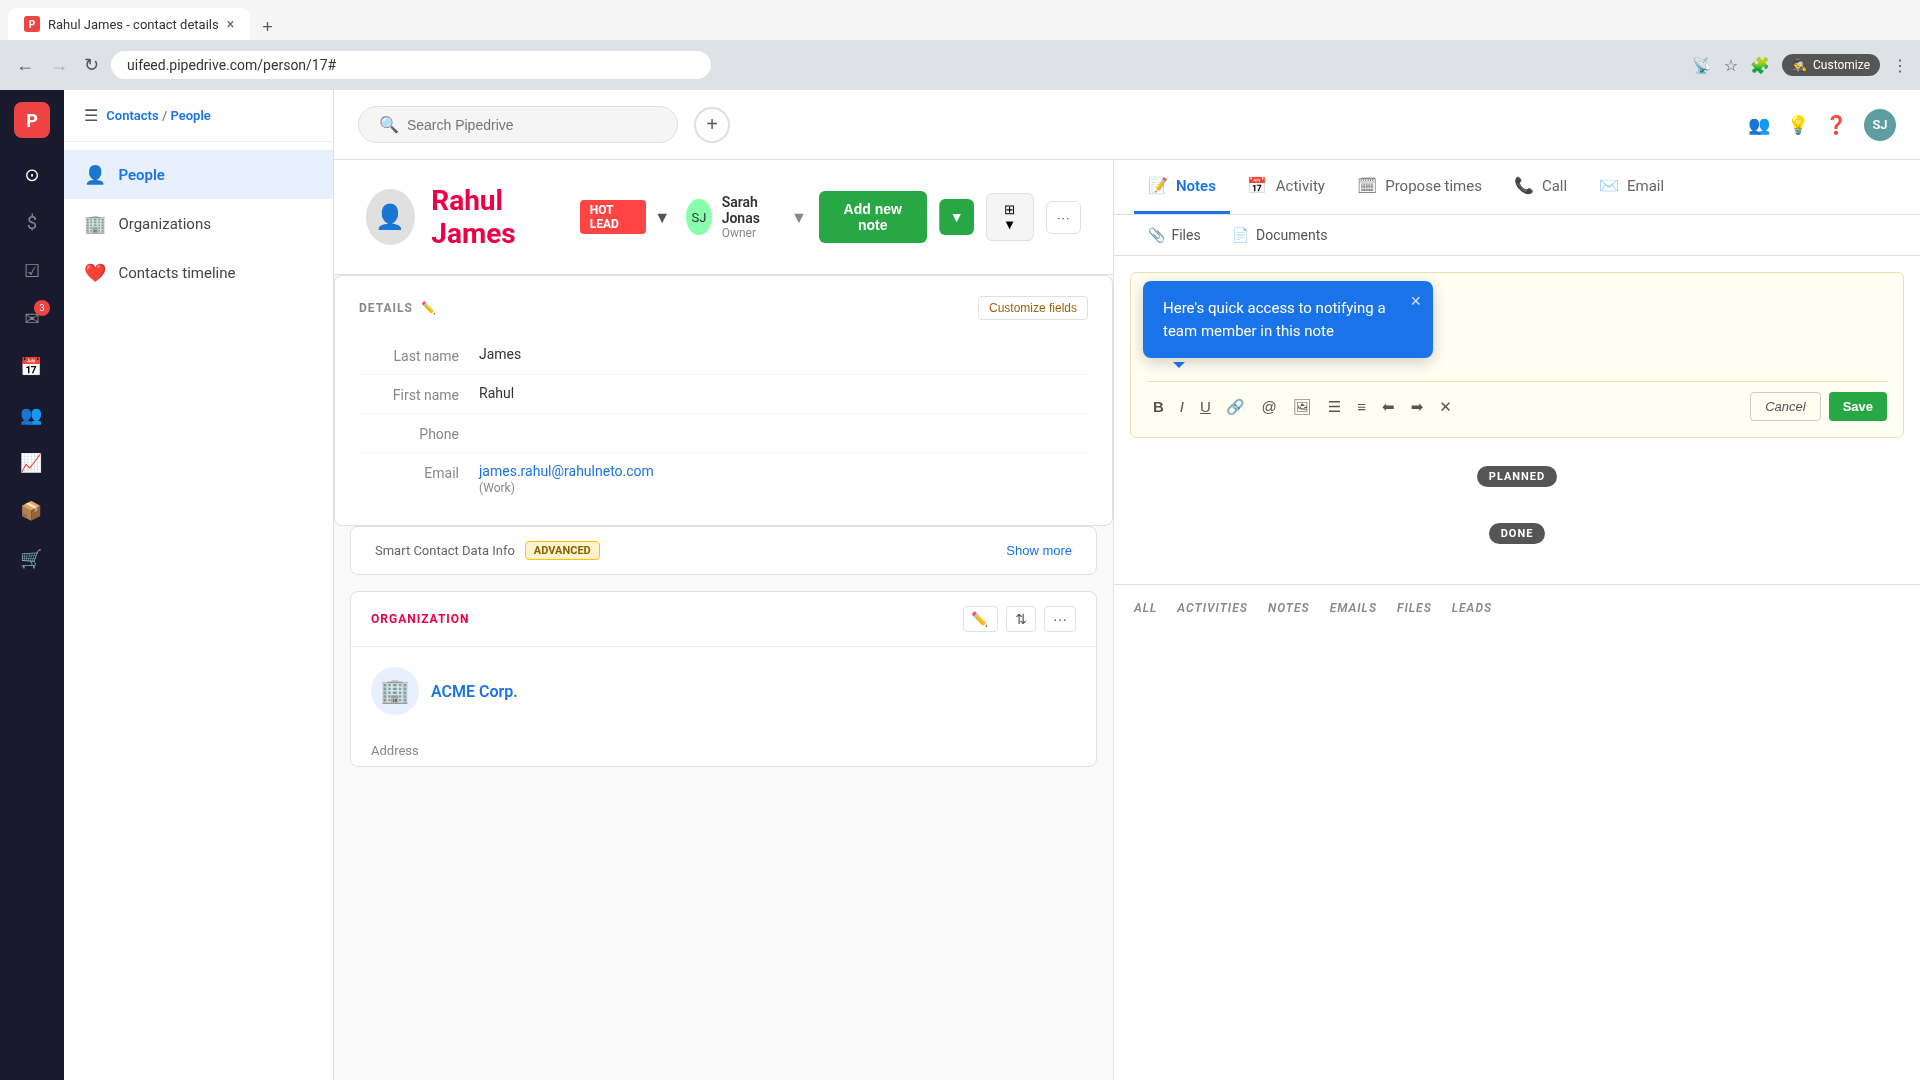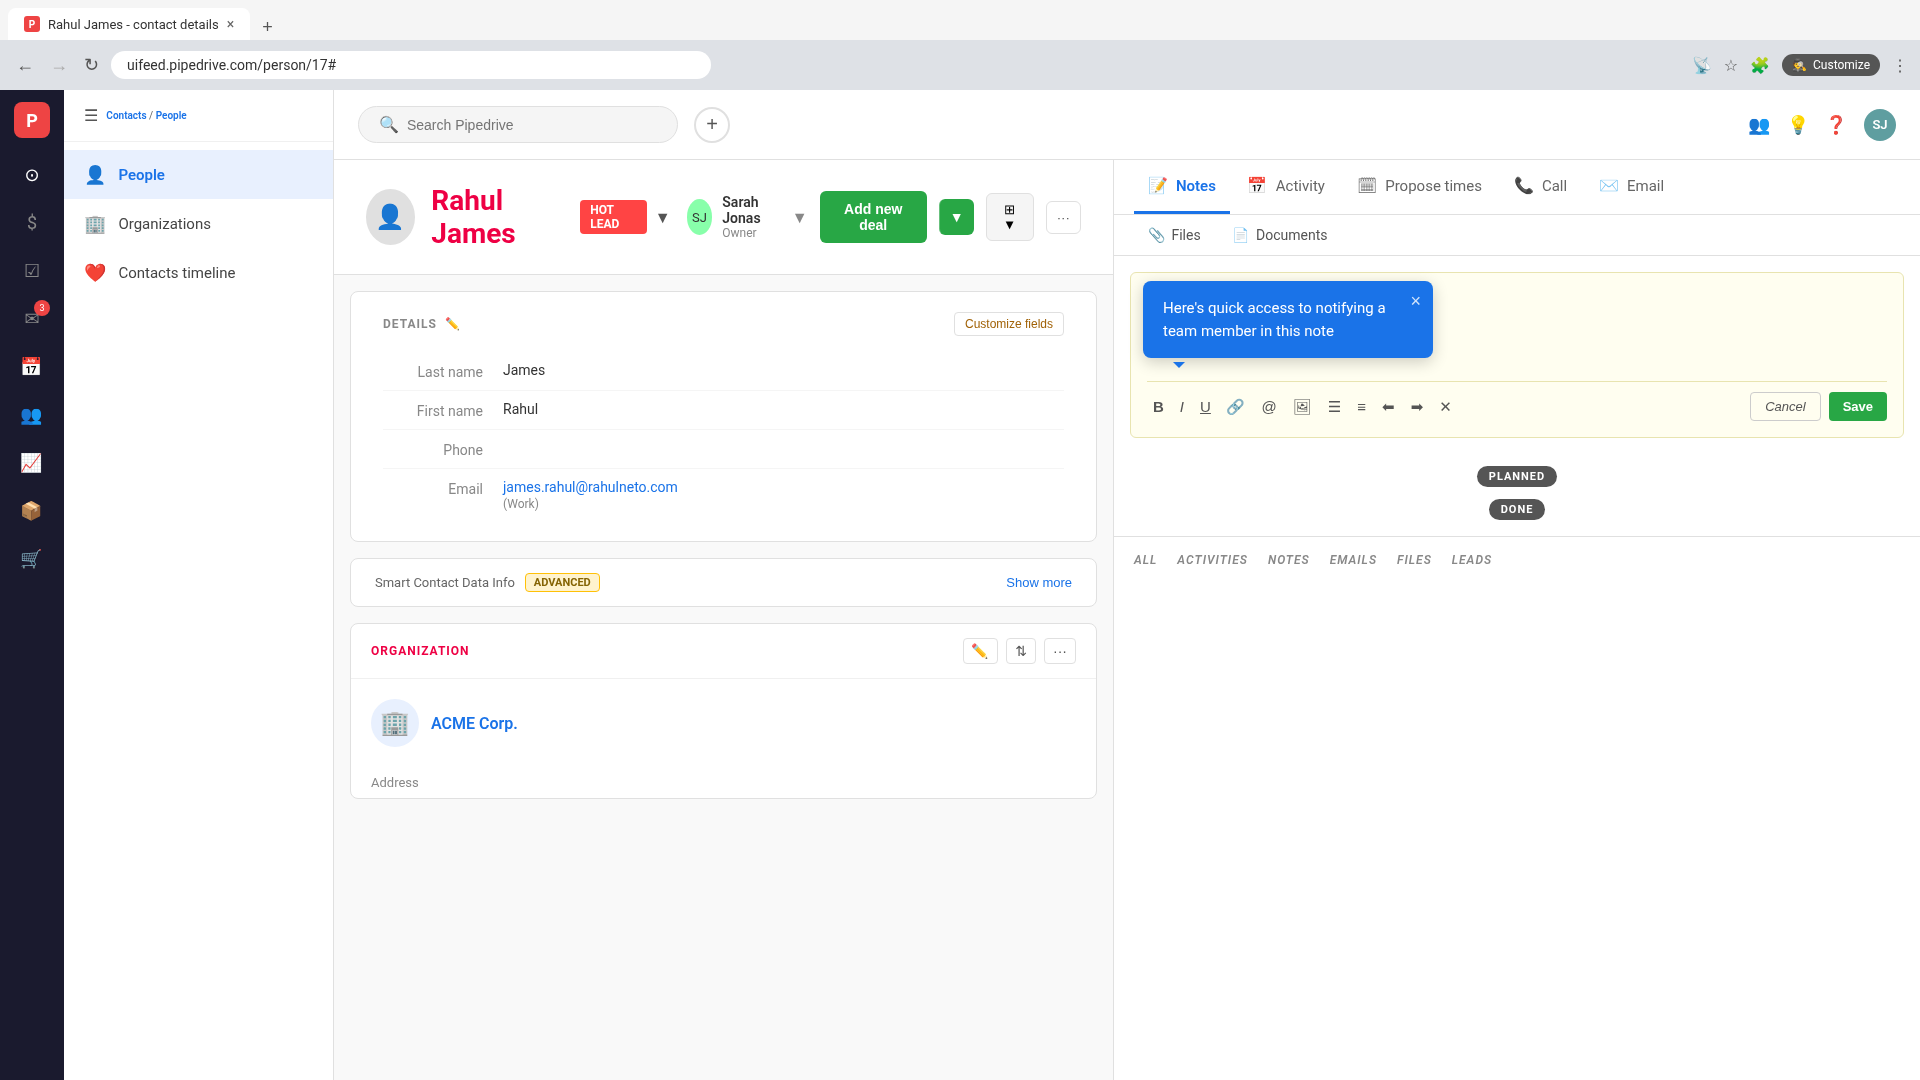--- a/index.html
+++ b/index.html
@@ -24,21 +24,21 @@
     .left-rail { width: 64px; background: #1a1a2e; display: flex; flex-direction: column; align-items: center; padding: 12px 0; gap: 8px; flex-shrink: 0; }
     .rail-logo { width: 36px; height: 36px; background: #e44; border-radius: 8px; display: flex; align-items: center; justify-content: center; color: white; font-weight: bold; font-size: 18px; margin-bottom: 8px; }
     .rail-icon { width: 40px; height: 40px; display: flex; align-items: center; justify-content: center; color: #888; font-size: 18px; cursor: pointer; border-radius: 8px; position: relative; }
     .rail-icon.active { color: #fff; }
     .rail-icon .badge { position: absolute; top: 2px; right: 2px; background: #e44; color: white; font-size: 9px; width: 16px; height: 16px; border-radius: 50%; display: flex; align-items: center; justify-content: center; }
 
     
     .sidebar { width: 270px; background: #fff; border-right: 1px solid #e0e0e0; display: flex; flex-direction: column; flex-shrink: 0; }
     .sidebar-header { padding: 16px 20px; display: flex; align-items: center; gap: 8px; border-bottom: 1px solid #f0f0f0; }
     .sidebar-hamburger { color: #555; font-size: 16px; cursor: pointer; }
-    .sidebar-breadcrumb { font-size: 10px; color: #666; }
+    .sidebar-breadcrumb { font-size: 13px; color: #666; }
     .sidebar-breadcrumb span { color: #1a73e8; font-weight: 600; }
     .sidebar-nav { padding: 8px 0; }
     .sidebar-nav-item { display: flex; align-items: center; gap: 12px; padding: 14px 20px; cursor: pointer; font-size: 15px; color: #444; }
     .sidebar-nav-item.active { color: #1a73e8; background: #e8f0fe; font-weight: 600; }
     .sidebar-nav-item .nav-icon { font-size: 18px; }
 
     
     .main { flex: 1; display: flex; flex-direction: column; overflow: hidden; }
 
     
@@ -66,21 +66,21 @@
     .owner-avatar { width: 36px; height: 36px; border-radius: 50%; background: #8fa; display: flex; align-items: center; justify-content: center; font-size: 13px; color: #333; }
     .owner-info { display: flex; flex-direction: column; }
     .owner-name { font-size: 14px; font-weight: 600; color: #333; }
     .owner-label { font-size: 12px; color: #888; }
     .add-deal-btn { background: #28a745; color: white; border: none; border-radius: 6px; padding: 10px 18px; font-size: 14px; font-weight: 600; cursor: pointer; display: flex; align-items: center; gap: 8px; }
     .add-deal-dropdown { background: #28a745; color: white; border: none; border-radius: 6px; padding: 10px 10px; font-size: 14px; cursor: pointer; border-left: 1px solid rgba(255,255,255,0.3); }
     .layout-btn { background: #f5f5f5; border: 1px solid #e0e0e0; border-radius: 6px; padding: 8px 12px; cursor: pointer; display: flex; align-items: center; gap: 4px; }
     .more-btn { background: none; border: 1px solid #e0e0e0; border-radius: 6px; padding: 8px 10px; cursor: pointer; color: #555; }
 
     
-    .details-section { background: #fff; margin: 16px; border-radius: 8px; padding: 20px 32px; border: 1px solid #e0e0e0; }
+    .details-section { background: #fff; border-radius: 8px; padding: 20px 24px; border: 1px solid #e0e0e0; }
     .section-label { font-size: 12px; font-weight: 700; color: #888; letter-spacing: 1px; text-transform: uppercase; margin-bottom: 16px; display: flex; align-items: center; gap: 8px; }
     .section-label .customize-btn { margin-left: auto; background: none; border: 1px solid #e0e0e0; border-radius: 4px; padding: 4px 10px; font-size: 12px; cursor: pointer; color: #a16207; font-weight: 500; }
     .field-row { display: flex; align-items: flex-start; padding: 10px 0; border-bottom: 1px solid #f5f5f5; }
     .field-row:last-child { border-bottom: none; }
     .field-label { color: #888; font-size: 14px; min-width: 120px; text-align: right; padding-right: 20px; padding-top: 2px; }
     .field-value { color: #333; font-size: 14px; }
     .field-value a { color: #1a73e8; text-decoration: none; }
     .field-value .work-label { color: #888; font-size: 12px; }
 
     
@@ -122,21 +122,21 @@
     
     .tooltip-popup { position: absolute; top: 8px; left: 12px; background: #1a73e8; color: white; border-radius: 8px; padding: 16px 20px; max-width: 290px; font-size: 15px; line-height: 1.5; box-shadow: 0 4px 16px rgba(0,0,0,0.2); z-index: 10; }
     .tooltip-popup::after { content: ''; position: absolute; bottom: -10px; left: 30px; border: 6px solid transparent; border-top-color: #1a73e8; border-bottom: none; }
     .tooltip-close { position: absolute; top: 10px; right: 12px; background: none; border: none; color: white; font-size: 18px; cursor: pointer; opacity: 0.8; }
 
     
     .activity-section { padding: 0 16px 16px; }
     .planned-badge { background: #555; color: white; font-size: 11px; font-weight: 700; padding: 4px 12px; border-radius: 12px; display: inline-block; margin: 12px auto; letter-spacing: 1px; }
     .no-activities { text-align: center; padding: 20px; color: #666; font-size: 14px; }
     .schedule-link { color: #1a73e8; cursor: pointer; text-decoration: none; font-size: 14px; }
-    .done-badge { background: #555; color: white; font-size: 11px; font-weight: 700; padding: 4px 12px; border-radius: 12px; display: inline-block; margin: 0 auto; letter-spacing: 1px; }
+    .done-badge { background: #555; color: white; font-size: 11px; font-weight: 700; padding: 4px 12px; border-radius: 12px; display: inline-block; margin: 24px auto; letter-spacing: 1px; }
     .activity-center { display: flex; flex-direction: column; align-items: center; }
 
     
     .bottom-tabs { border-top: 1px solid #e0e0e0; padding: 8px 20px 0; display: flex; gap: 20px; font-style: italic; }
     .bottom-tab { font-size: 12px; color: #888; cursor: pointer; padding: 8px 0; letter-spacing: 1px; font-weight: 600; }
   </style>
 </head>
 <body>
 
 <div>
@@ -242,21 +242,21 @@
           <div class="contact-header-right">
             <div class="owner-block">
               <div class="owner-avatar">SJ</div>
               <div class="owner-info">
                 <span class="owner-name">Sarah Jonas</span>
                 <span class="owner-label">Owner</span>
               </div>
               <span style="color:#888; cursor:pointer; margin-left:4px;">▼</span>
             </div>
             <button class="add-deal-btn">
-              <span>Add new deal</span>
+              <span>Add new note</span>
             </button>
             <button class="add-deal-dropdown">▼</button>
             <button class="layout-btn">⊞ ▼</button>
             <button class="more-btn">···</button>
           </div>
         </div>
 
         <div class="details-section">
           <div class="section-label">
             <span>DETAILS</span>

